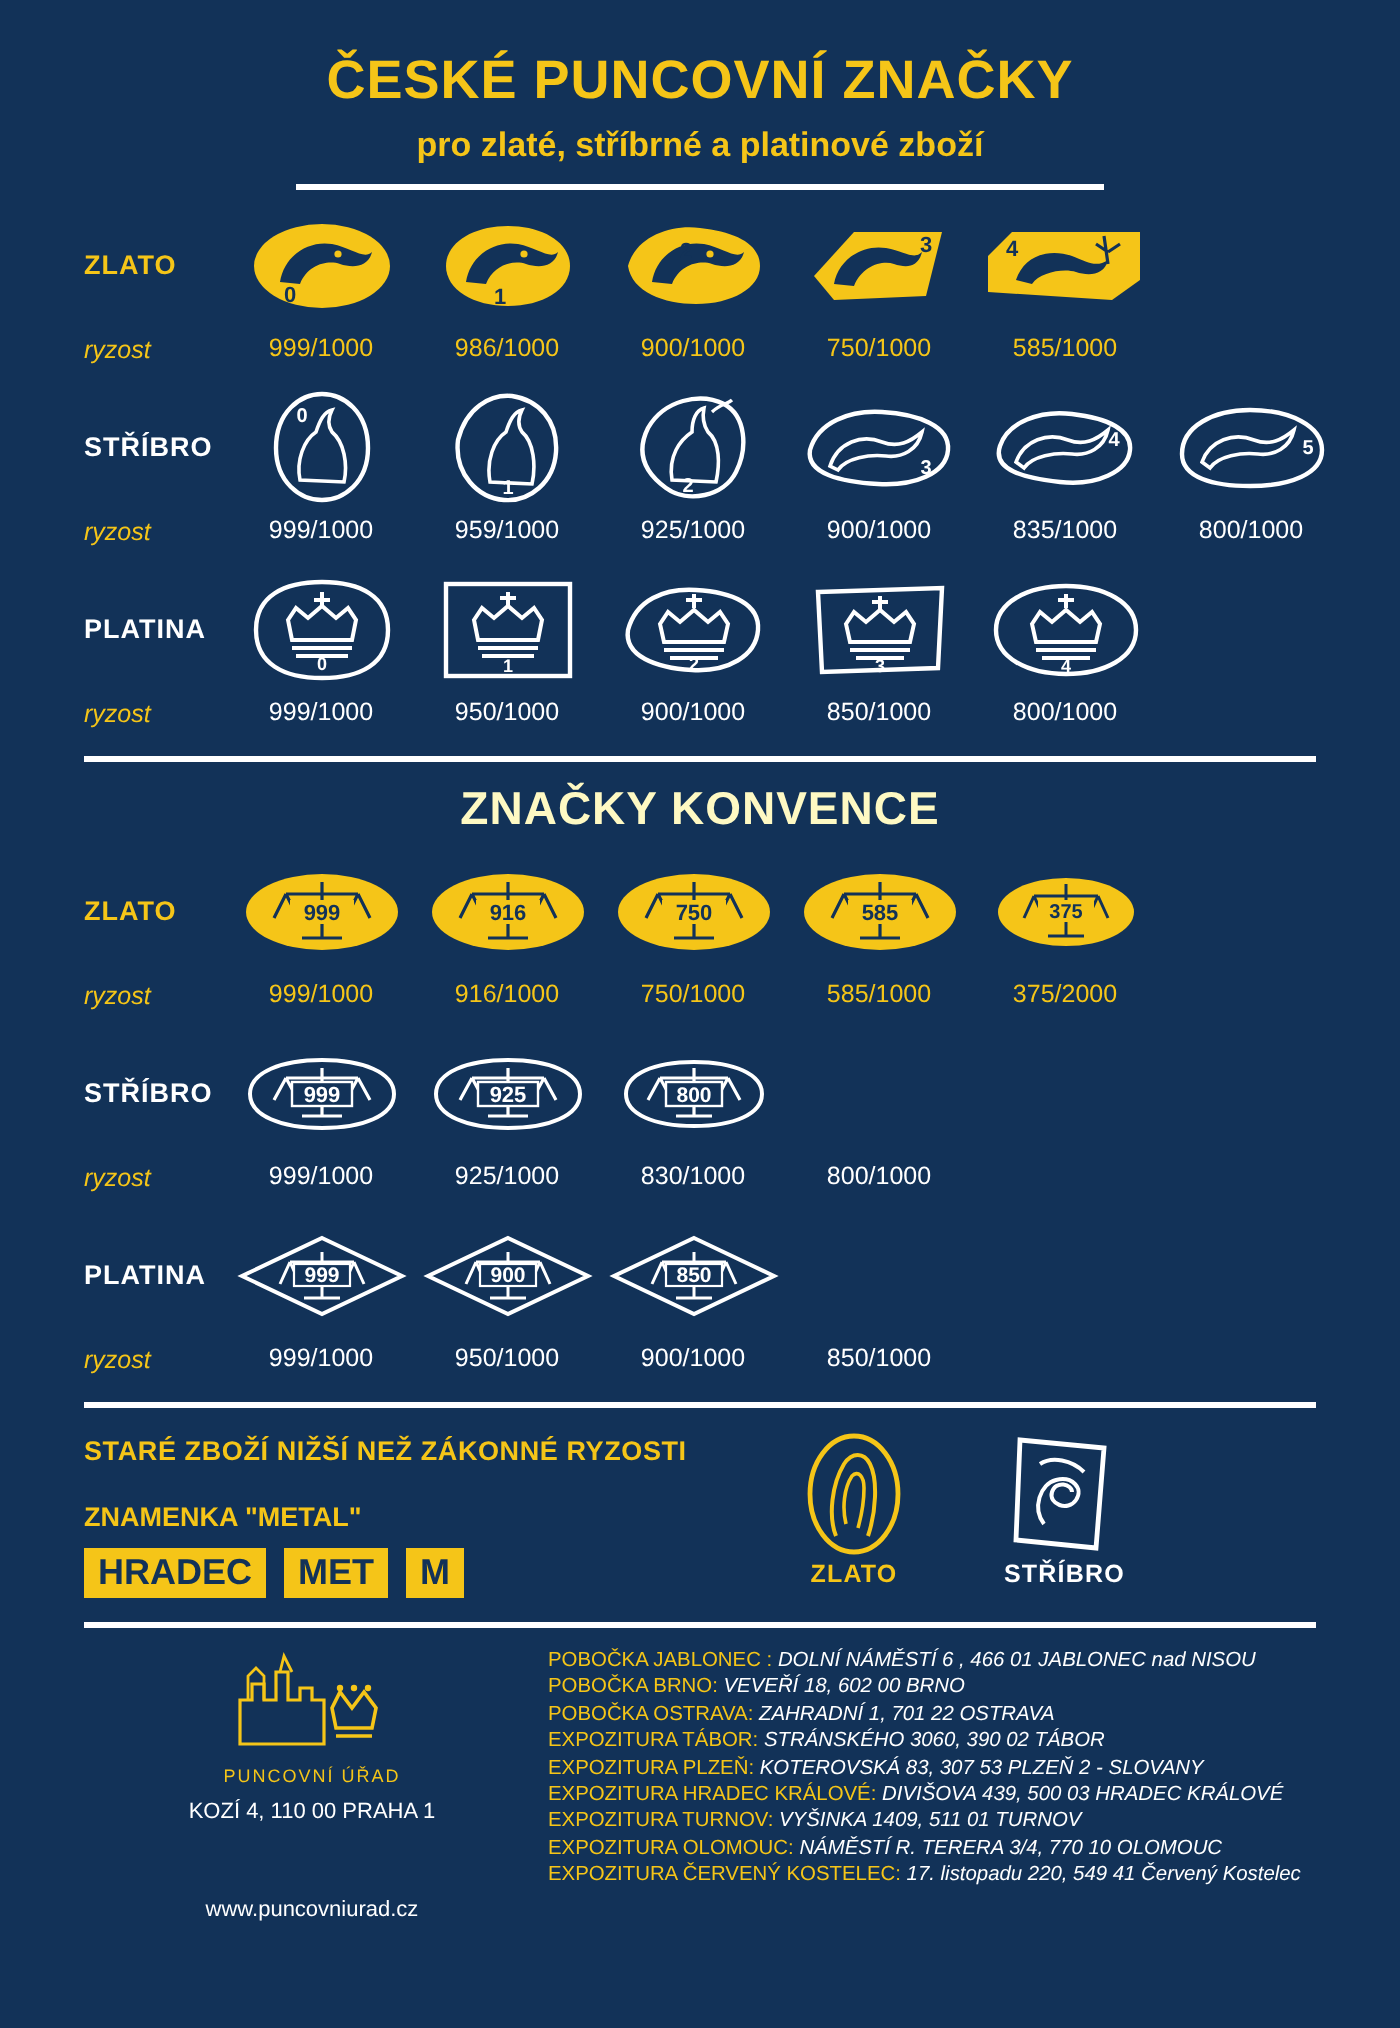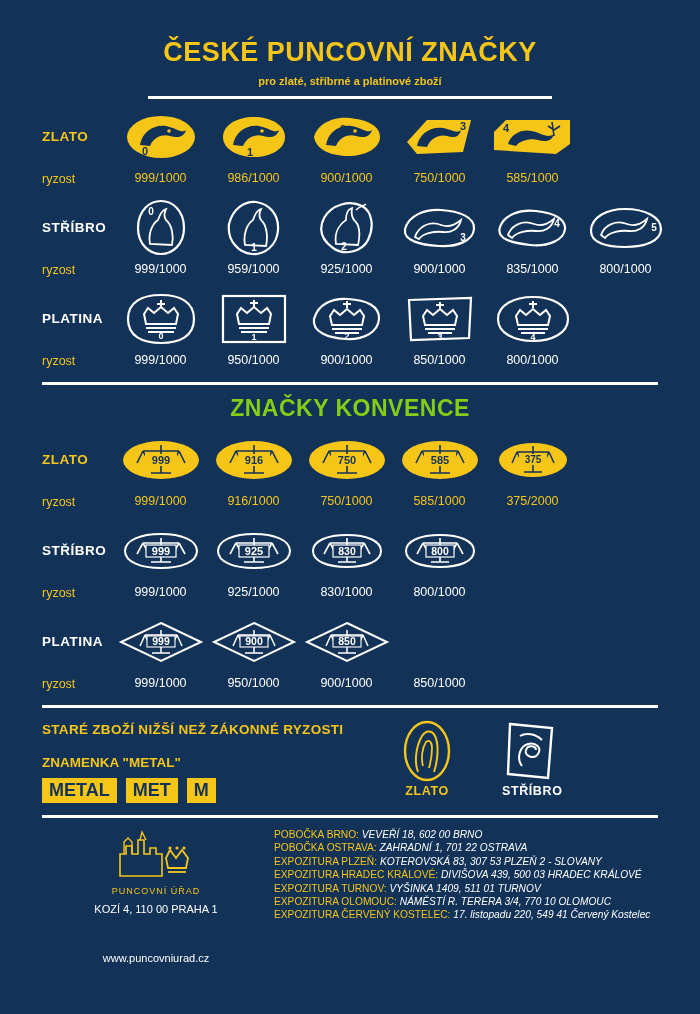--- a/index.html
+++ b/index.html
@@ -8,31 +8,31 @@
     width:700px; height:1014px;
     background:#123258;
     font-family:"Liberation Sans", sans-serif;
     color:#ffffff;
     position:relative;
     overflow:hidden;
   }
   .page { width:700px; height:1014px; position:relative; padding:0 18px; }
 
   
-  .header { text-align:center; padding-top:38px; }
+  .header { text-align:center; padding-top:26px; }
   .title {
     color:#f5c518;
     font-size:27px;
     font-weight:bold;
     letter-spacing:0.5px;
     line-height:1.1;
   }
   .subtitle {
     color:#f5c518;
-    font-size:11px;
+    font-size:17px;
     font-weight:bold;
     margin-top:7px;
     padding-bottom:9px;
     border-bottom:3px solid #ffffff;
     display:block;
     width:404px;
     margin-left:auto;
     margin-right:auto;
   }
 
@@ -45,21 +45,21 @@
   .row-label {
     width:96px;
     flex:0 0 96px;
     padding-left:24px;
     color:#f5c518;
     font-size:13.5px;
     font-weight:bold;
     letter-spacing:0.5px;
   }
   .row-label.white { color:#ffffff; }
-  .row-label.small { font-size:12.5px; font-weight:normal; letter-spacing:0; }
+  .row-label.small { font-size:12.5px; font-weight:normal; letter-spacing:0;font-style:italic; }
   .cells { display:flex; flex:1 1 auto; }
   .cell {
     width:93px;
     flex:0 0 93px;
     text-align:center;
   }
   .marks-row .cell {
     height:64px;
     display:flex;
     align-items:center;
@@ -75,21 +75,21 @@
 
   
   .divider {
     height:3px;
     background:#ffffff;
     margin:10px 24px 0 24px;
   }
 
   .section-title {
     text-align:center;
-    color:#84cc16;
+    color:#fef9c3;
     font-size:23px;
     font-weight:bold;
     margin:10px 0 4px 0;
     letter-spacing:0.5px;
   }
 
   
   svg.mark { display:block; }
 
   
@@ -435,28 +435,20 @@
             <path d="M40 8 L40 32 M22 13 L58 13 M22 13 L16 24 M22 13 L28 24 M58 13 L52 24 M58 13 L64 24 M30 32 L50 32" stroke="#ffffff" stroke-width="1.6" fill="none"></path>
             <rect x="25" y="15" width="30" height="12" fill="#123258" stroke="#ffffff" stroke-width="1.2"></rect>
             <text x="40" y="25" font-size="11" font-weight="bold" fill="#ffffff" font-family="Liberation Sans, sans-serif" text-anchor="middle">925</text>
           </svg>
         </div>
         <div class="cell">
           <svg class="mark" width="76" height="40" viewBox="0 0 76 40">
             <path d="M4 20 C4 10, 18 4, 38 4 C58 4, 72 10, 72 20 C72 30, 58 36, 38 36 C18 36, 4 30, 4 20 Z" fill="none" stroke="#ffffff" stroke-width="2"></path>
             <path d="M38 7 L38 31 M21 12 L55 12 M21 12 L15 23 M21 12 L27 23 M55 12 L49 23 M55 12 L61 23 M29 31 L47 31" stroke="#ffffff" stroke-width="1.6" fill="none"></path>
             <rect x="24" y="14" width="28" height="12" fill="#123258" stroke="#ffffff" stroke-width="1.2"></rect>
-            <text x="38" y="24" font-size="10.5" font-weight="bold" fill="#ffffff" font-family="Liberation Sans, sans-serif" text-anchor="middle">830</text>
-          </svg>
-        </div>
-        <div class="cell">
-          <svg class="mark" width="76" height="40" viewBox="0 0 76 40">
-            <path d="M4 20 C4 10, 18 4, 38 4 C58 4, 72 10, 72 20 C72 30, 58 36, 38 36 C18 36, 4 30, 4 20 Z" fill="none" stroke="#ffffff" stroke-width="2"></path>
-            <path d="M38 7 L38 31 M21 12 L55 12 M21 12 L15 23 M21 12 L27 23 M55 12 L49 23 M55 12 L61 23 M29 31 L47 31" stroke="#ffffff" stroke-width="1.6" fill="none"></path>
-            <rect x="24" y="14" width="28" height="12" fill="#123258" stroke="#ffffff" stroke-width="1.2"></rect>
             <text x="38" y="24" font-size="10.5" font-weight="bold" fill="#ffffff" font-family="Liberation Sans, sans-serif" text-anchor="middle">800</text>
           </svg>
         </div>
       </div>
     </div>
     <div class="row purity-row">
       <div class="row-label small">ryzost</div>
       <div class="cells">
         <div class="cell">999/1000</div>
         <div class="cell">925/1000</div>
@@ -508,21 +500,21 @@
   </div>
 
   <div class="divider"></div>
 
   <div class="bottom">
     <div class="old-goods-wrap">
       <div class="old-left">
         <div class="bottom-head" style="margin-top:10px;">STARÉ ZBOŽÍ NIŽŠÍ NEŽ ZÁKONNÉ RYZOSTI</div>
         <div class="znamenka-label">ZNAMENKA "METAL"</div>
         <div class="metal-tags">
-          <span class="metal-tag">METAL</span>
+          <span class="metal-tag">HRADEC</span>
           <span class="metal-tag">MET</span>
           <span class="metal-tag">M</span>
         </div>
       </div>
       <div class="old-right">
         <div class="old-item">
           <svg class="mark" width="58" height="62" viewBox="0 0 58 62">
             <ellipse cx="29" cy="31" rx="22" ry="29" fill="none" stroke="#f5c518" stroke-width="2.4"></ellipse>
             <path d="M20 52 C16 42, 18 26, 24 16 C28 10, 34 10, 37 16 C41 24, 40 40, 36 52" fill="none" stroke="#f5c518" stroke-width="2"></path>
             <path d="M25 46 C23 38, 24 28, 28 22 C31 19, 34 22, 34 28 C34 38, 32 44, 31 48" fill="none" stroke="#f5c518" stroke-width="1.8"></path>
@@ -553,22 +545,24 @@
         <path d="M58 44 L76 44" stroke="#f5c518" stroke-width="1.8"></path>
         <circle cx="60" cy="20" r="1.6" fill="#f5c518"></circle>
         <circle cx="67" cy="20" r="1.6" fill="#f5c518"></circle>
         <circle cx="74" cy="20" r="1.6" fill="#f5c518"></circle>
       </svg>
       <div class="org">PUNCOVNÍ ÚŘAD</div>
       <div class="addr">KOZÍ 4, 110 00 PRAHA 1</div>
       <div class="web">www.puncovniurad.cz</div>
     </div>
     <div class="footer-right">
+      <div><span>POBOČKA JABLONEC :</span> <span class="it">DOLNÍ NÁMĚSTÍ 6 , 466 01 JABLONEC nad NISOU</span></div>
       <div><span>POBOČKA BRNO:</span> <span class="it">VEVEŘÍ 18, 602 00 BRNO</span></div>
       <div><span>POBOČKA OSTRAVA:</span> <span class="it">ZAHRADNÍ 1, 701 22 OSTRAVA</span></div>
+      <div><span>EXPOZITURA TÁBOR:</span> <span class="it">STRÁNSKÉHO 3060, 390 02 TÁBOR</span></div>
       <div><span>EXPOZITURA PLZEŇ:</span> <span class="it">KOTEROVSKÁ 83, 307 53 PLZEŇ 2 - SLOVANY</span></div>
       <div><span>EXPOZITURA HRADEC KRÁLOVÉ:</span> <span class="it">DIVIŠOVA 439, 500 03 HRADEC KRÁLOVÉ</span></div>
       <div><span>EXPOZITURA TURNOV:</span> <span class="it">VYŠINKA 1409, 511 01 TURNOV</span></div>
       <div><span>EXPOZITURA OLOMOUC:</span> <span class="it">NÁMĚSTÍ R. TERERA 3/4, 770 10 OLOMOUC</span></div>
       <div><span>EXPOZITURA ČERVENÝ KOSTELEC:</span> <span class="it">17. listopadu 220, 549 41 Červený Kostelec</span></div>
     </div>
   </div>
 
 </div>
 

